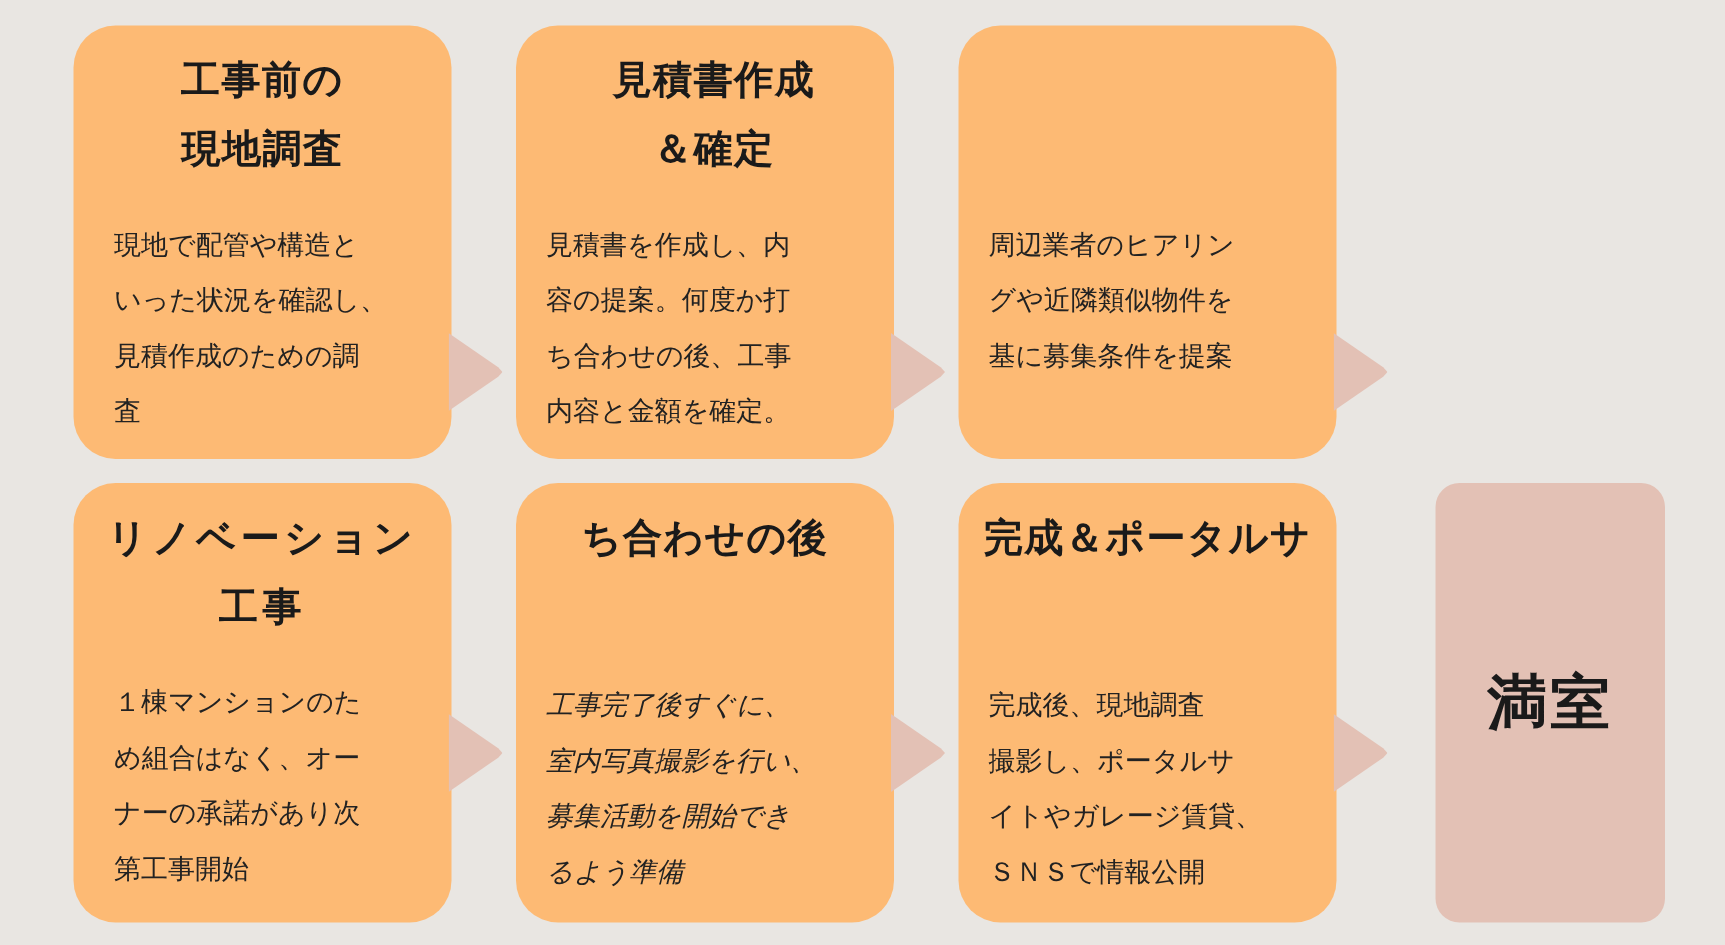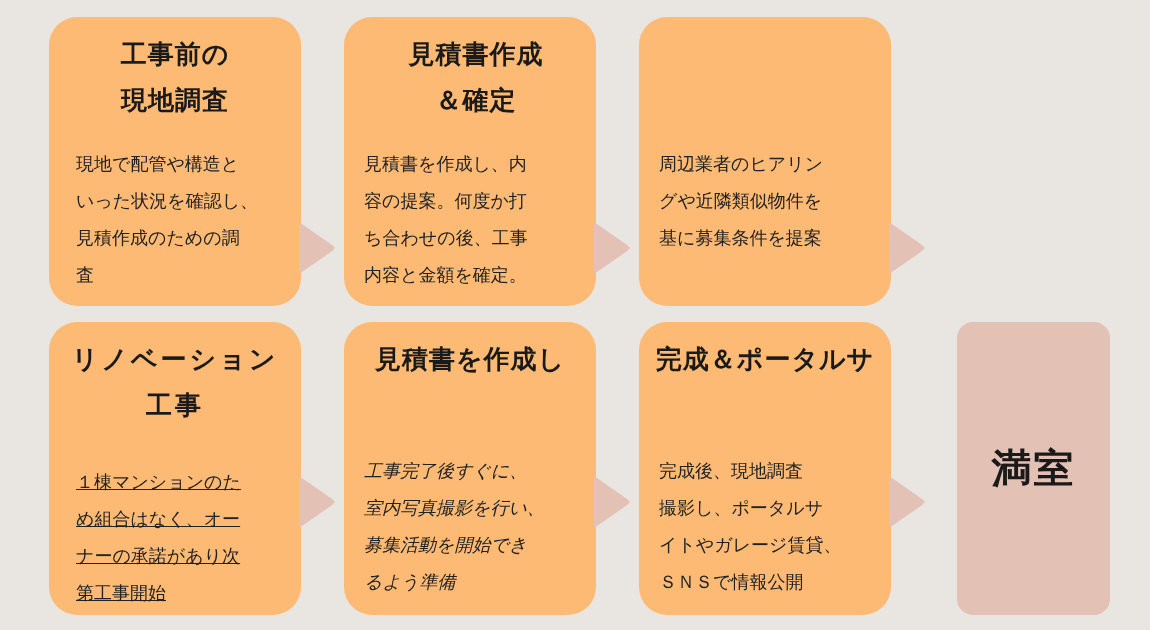--- a/index.html
+++ b/index.html
@@ -84,29 +84,29 @@
 <div class="card" style="left:639px; top:17px; height:289px;">
   <div class="body" style="top:128px; left:20px;">周辺業者のヒアリン
 グや近隣類似物件を
 基に募集条件を提案</div>
   <div class="arrow" style="top:205px;"></div>
 </div>
 
 <div class="card" style="left:49px; top:322px; height:293px;">
   <div class="title" style="top:14px; letter-spacing:3px;text-align:center;">リノベーション
 工事</div>
-  <div class="body" style="top:141px;text-decoration:underline;">１棟マンションのた
+  <div class="body" style="top:128px;">１棟マンションのた
 め組合はなく、オー
 ナーの承諾があり次
 第工事開始</div>
   <div class="arrow" style="top:154px;"></div>
 </div>
 
 <div class="card" style="left:344px; top:322px; height:293px;">
-  <div class="title" style="top:14px;">見積書を作成し</div>
+  <div class="title" style="top:14px;">ち合わせの後</div>
   <div class="body" style="top:130px; left:20px;font-style:italic;">工事完了後すぐに、
 室内写真撮影を行い、
 募集活動を開始でき
 るよう準備</div>
   <div class="arrow" style="top:154px;"></div>
 </div>
 
 <div class="card" style="left:639px; top:322px; height:293px;">
   <div class="title" style="top:14px;">完成＆ポータルサ</div>
   <div class="body" style="top:130px; left:20px;">完成後、現地調査

